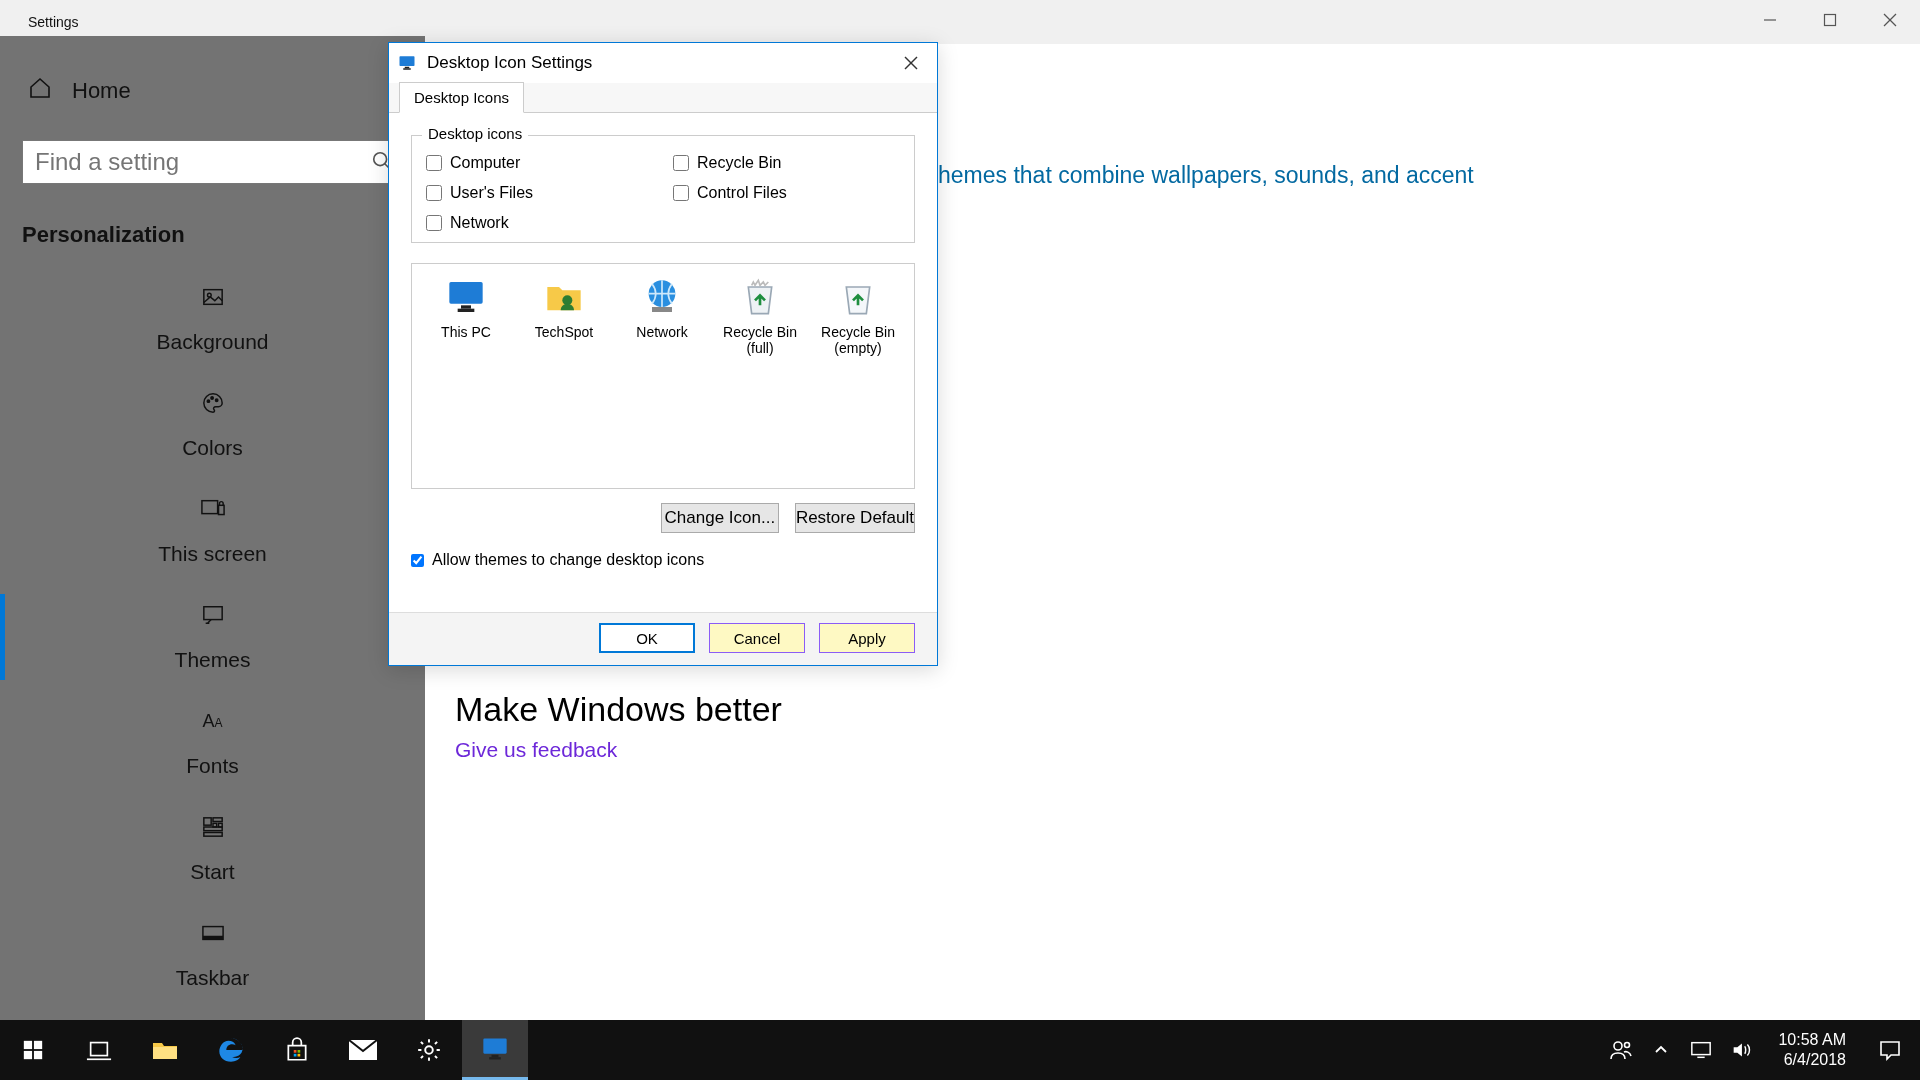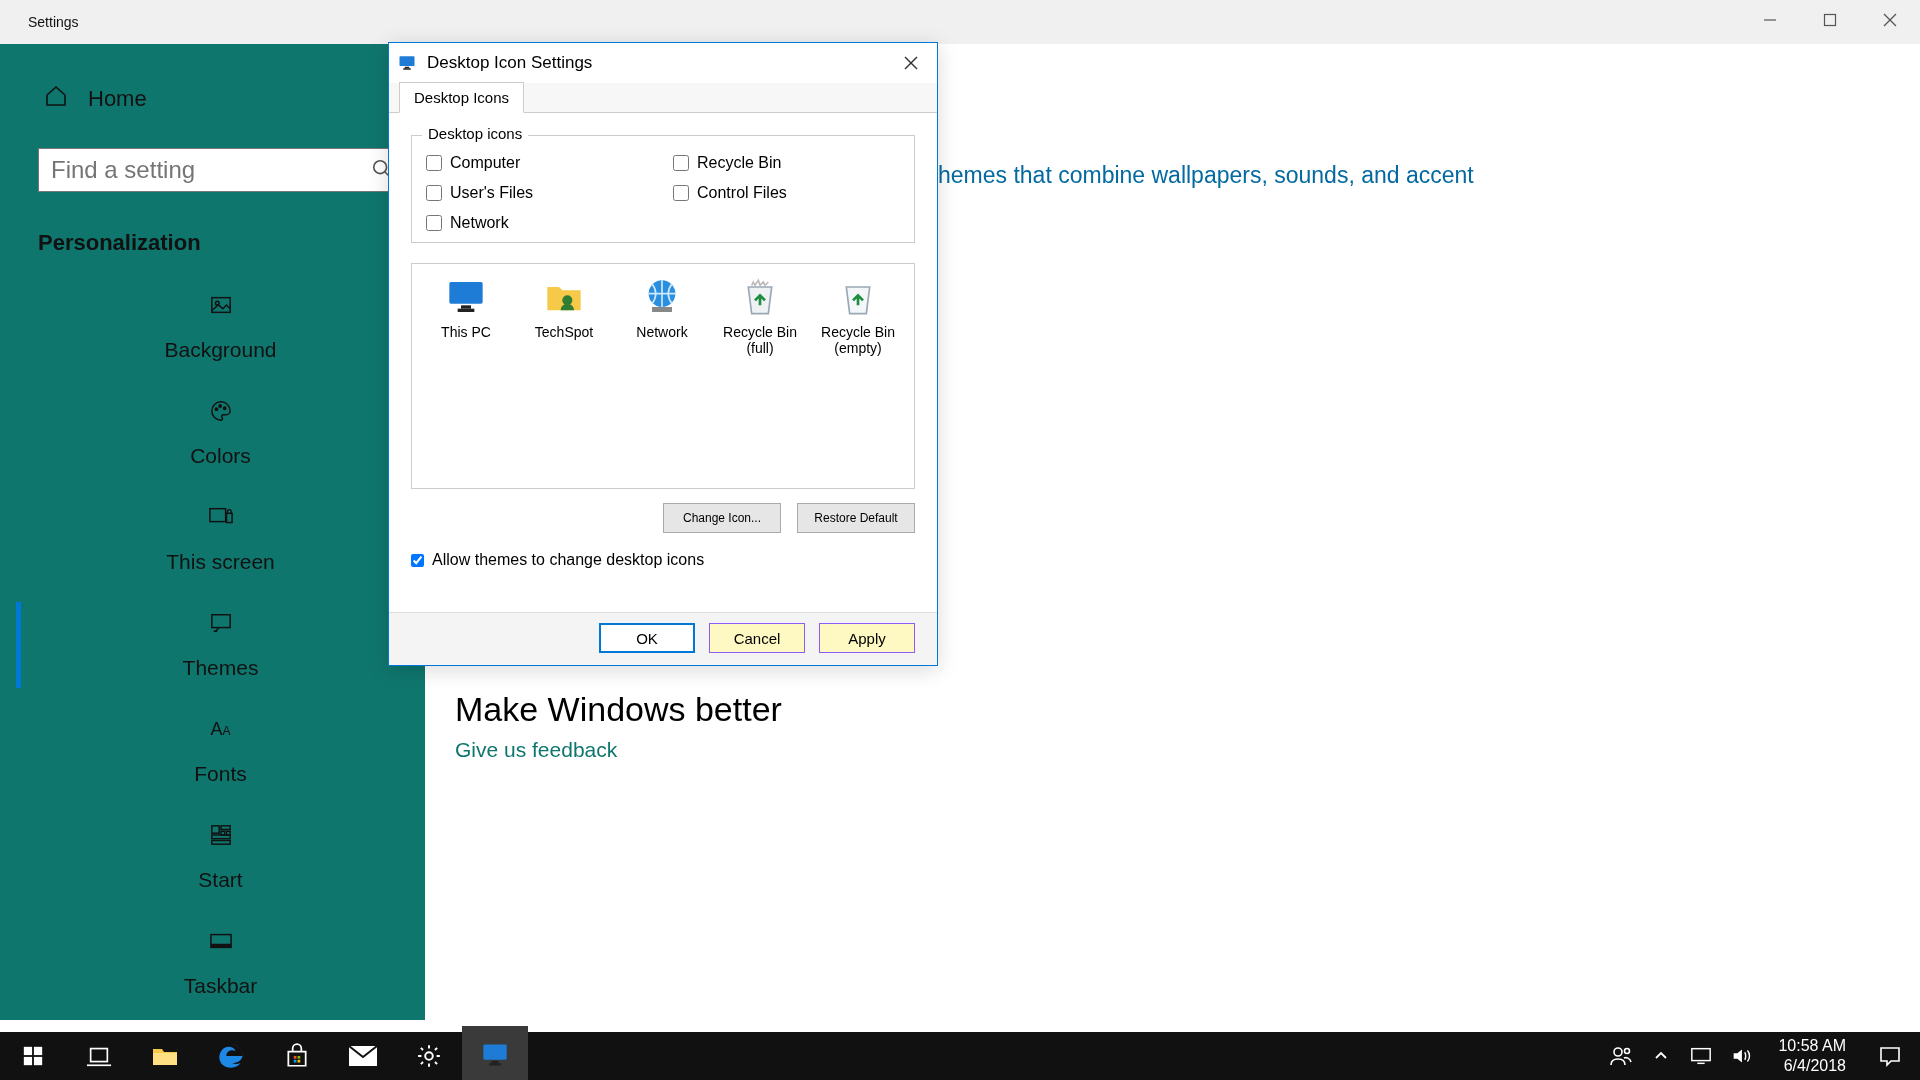--- a/index.html
+++ b/index.html
@@ -6,34 +6,34 @@
 html, body { width: 1920px; height: 1080px; overflow: hidden; font-family: "Segoe UI", Arial, sans-serif; background: #fff; }
 
 
 .settings-window { position: absolute; inset: 0; background: #fff; }
 .settings-titlebar { position: absolute; top: 0; left: 0; right: 0; height: 44px; display: flex; align-items: center; background: #f0f0f0; }
 .settings-title { font-size: 14px; margin-left: 28px; color: #111; }
 .win-controls { position: absolute; right: 0; top: 0; display: flex; }
 .win-btn { width: 60px; height: 40px; display: flex; align-items: center; justify-content: center; color: #555; font-size: 14px; }
 .win-btn svg { stroke: #555; }
 
-.sidebar { position: absolute; top: 44px; left: 0; width: 425px; bottom: 60px; background: #0f766e; padding-top: 28px; padding-left: 16px; }
+.sidebar { position: absolute; top: 36px; left: 0; width: 425px; bottom: 60px; background: #737373; padding-top: 28px; }
 .home-row { display: flex; align-items: center; gap: 20px; padding: 12px 28px; font-size: 22px; color: #111; }
 .home-row svg { width: 24px; height: 24px; }
 .search-wrap { margin: 22px 22px 0 22px; position: relative; }
 .search-input { width: 100%; height: 44px; border: 1px solid #777; background: #fff; font-size: 24px; padding: 0 44px 0 12px; color: #666; }
 .search-icon { position: absolute; right: 10px; top: 10px; }
 .section-label { font-size: 22px; font-weight: 600; margin: 38px 0 18px 22px; color: #111; }
 .nav-list { display: flex; flex-direction: column; }
 .nav-item { display: flex; align-items: center; gap: 20px; padding: 18px 28px; font-size: 21px; color: #111; position: relative; flex-direction: column; }
 .nav-item.sel::before { content: ""; position: absolute; left: 0; top: 10px; bottom: 10px; width: 5px; background: #0078d7; }
 .nav-item .icn { width: 26px; height: 26px; display: flex; align-items: center; justify-content: center; }
 .themes-text { font-size: 23px; color: #0369a1; position: absolute; left: 938px; top: 162px; }
 .heading-better { font-size: 34px; font-weight: 400; position: absolute; left: 455px; top: 690px; }
-.feedback-link { position: absolute; left: 455px; top: 738px; font-size: 21px; color: #0f766e; }
+.feedback-link { position: absolute; left: 455px; top: 738px; font-size: 21px; color: #6d28d9; }
 
 
 .dialog { position: absolute; left: 388px; top: 42px; width: 550px; height: 624px; background: #fff; border: 1px solid #0078d7; box-shadow: 0 4px 20px rgba(0,0,0,.15); }
 .dlg-title { height: 40px; display: flex; align-items: center; gap: 10px; padding: 0 8px; font-size: 17px; }
 .dlg-title .ico { width: 20px; height: 20px; display: flex; align-items: center; justify-content: center; }
 .dlg-close { position: absolute; top: 6px; right: 10px; width: 32px; height: 28px; display: flex; align-items: center; justify-content: center; }
 
 .tabstrip { height: 30px; border-bottom: 1px solid #ccc; display: flex; align-items: flex-end; padding-left: 10px; background: #f7f7f7; }
 .tab { padding: 6px 14px; background: #fff; border: 1px solid #ccc; border-bottom: 1px solid #fff; margin-bottom: -1px; font-size: 15px; }
 
@@ -43,29 +43,29 @@
 .group > .legend { position: absolute; top: -11px; left: 10px; background: #fff; padding: 0 6px; font-size: 15px; }
 .check-grid { display: grid; grid-template-columns: 1fr 1fr; row-gap: 12px; column-gap: 20px; }
 .chk { display: flex; align-items: center; gap: 8px; font-size: 16px; }
 .chk input { width: 16px; height: 16px; accent-color: #0078d7; }
 
 .icon-preview { border: 1px solid #ccc; margin-top: 20px; padding: 12px 8px; display: flex; flex-wrap: wrap; gap: 4px 6px; min-height: 226px; align-content: flex-start; }
 .preview-item { width: 92px; text-align: center; font-size: 14px; }
 .preview-item .picn { width: 42px; height: 42px; margin: 0 auto 6px auto; display: flex; align-items: center; justify-content: center; }
 
 .dlg-buttons { display: flex; gap: 16px; justify-content: flex-end; margin-top: 14px; }
-.dlg-buttons .b, .allow-row .b { height: 30px; min-width: 118px; background: #e6e6e6; border: 1px solid #aaa; font-size: 12px; display: flex; align-items: center; justify-content: center; }
+.dlg-buttons .b, .allow-row .b { height: 30px; min-width: 118px; background: #e6e6e6; border: 1px solid #aaa; font-size: 17px; display: flex; align-items: center; justify-content: center; }
 .allow-row { display: flex; align-items: center; gap: 8px; margin-top: 18px; font-size: 16px; }
 
 .dlg-footer { position: absolute; left: 0; right: 0; bottom: 0; padding: 10px 22px 12px 22px; display: flex; gap: 14px; justify-content: flex-end; background: #f4f4f4; border-top: 1px solid #ddd; }
 .dlg-footer .b { height: 30px; min-width: 96px; background: #fef9c3; border: 1px solid #8b5cf6; font-size: 15px; display: flex; align-items: center; justify-content: center; }
 .dlg-footer .b.primary { border: 2px solid #0078d7; background: #fff; }
 
 
-.taskbar { position: absolute; left: 0; right: 0; bottom: 0; height: 48px; background: #111; display: flex; align-items: center; color: #fff; }
+.taskbar { position: absolute; left: 0; right: 0; bottom: 0; height: 60px; background: #111; display: flex; align-items: center; color: #fff; }
 .task-left { display: flex; align-items: center; }
 .task-item { width: 66px; height: 60px; display: flex; align-items: center; justify-content: center; }
 .task-item.active { background: #3a3a3a; border-bottom: 3px solid #76b9ed; }
 .task-right { margin-left: auto; display: flex; align-items: center; gap: 14px; padding-right: 10px; }
 .tray-ico { width: 26px; height: 26px; display: flex; align-items: center; justify-content: center; }
 .clock { text-align: right; font-size: 16px; line-height: 20px; padding: 0 10px; }
 .notif { width: 40px; height: 40px; display: flex; align-items: center; justify-content: center; }
 
 
 .monitor-ico rect.stand { fill:#222; }

